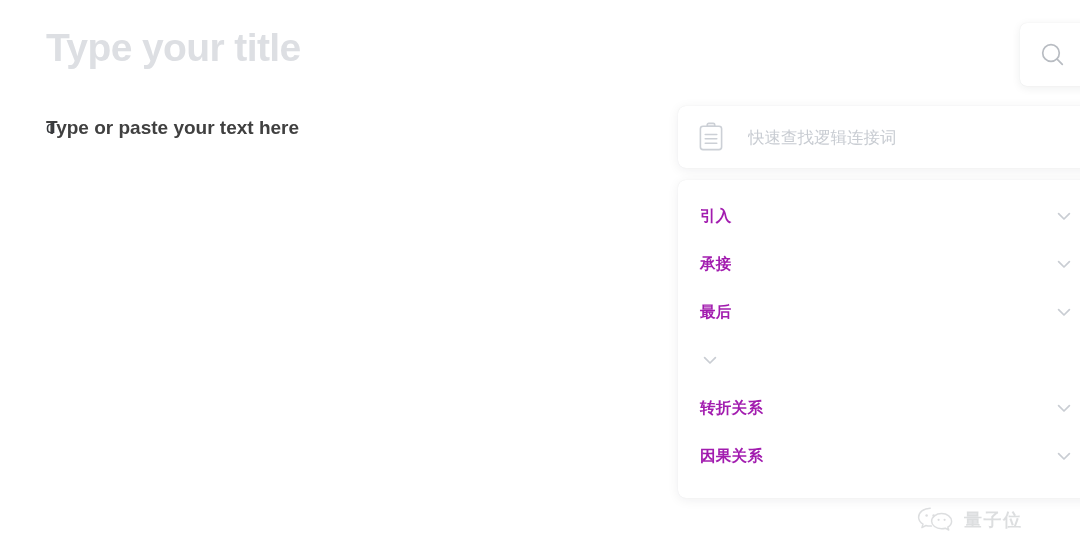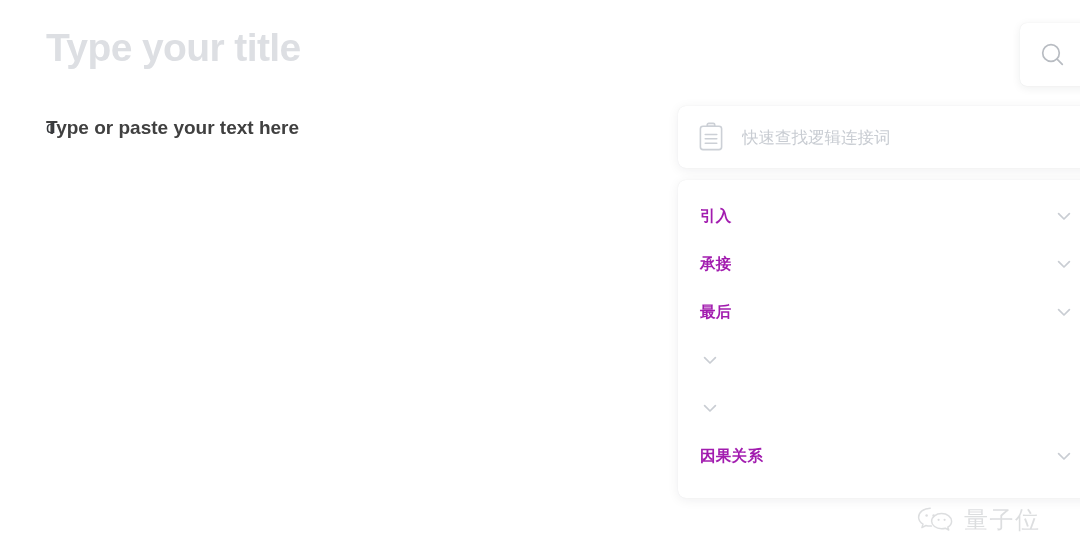--- a/index.html
+++ b/index.html
@@ -116,20 +116,21 @@
     flex: 1 1 auto;
     border: 0;
     outline: 0;
     background: transparent;
     font-family: "Liberation Sans", "DejaVu Sans", sans-serif;
     font-size: 16.5px;
     color: #3a3d42;
     padding: 0;
     height: 24px;
     line-height: 24px;
+    margin-left: 6px;
   }
   #quick-search-input::placeholder {
     color: #c8ccd2;
   }
 
   #connective-list-card {
     position: relative;
     margin-top: 12px;
     width: 420px;
     background: #ffffff;
@@ -170,24 +171,25 @@
     top: 505px;
     display: flex;
     align-items: center;
     opacity: 0.30;
     user-select: none;
     pointer-events: none;
   }
   #watermark-logo { width: 40px; height: 30px; display: block; }
   #watermark-text {
     margin-left: 8px;
-    font-size: 24px;
+    font-size: 18px;
     color: #8f9399;
     letter-spacing: 1.5px;
     line-height: 1;
+    font-weight: bold;
   }
 </style>
 </head>
 <body>
 
 <div id="editor-area">
 
   <div id="doc-title">Type your title</div>
 
   <div id="body-line">
@@ -252,20 +254,21 @@
 
     <div class="connective-row">
       <span class="chevron">
         <svg width="20" height="20" viewBox="0 0 20 20" fill="none">
             <path d="M4.6 7.6 L10 13 L15.4 7.6" stroke="#c9cdd3" stroke-width="1.7" stroke-linecap="round" stroke-linejoin="round"></path>
           </svg>
       </span>
     </div>
 
     <div class="connective-row">
+      <span class="connective-label">转折关系</span>
       <span class="chevron">
         <svg width="20" height="20" viewBox="0 0 20 20" fill="none">
             <path d="M4.6 7.6 L10 13 L15.4 7.6" stroke="#c9cdd3" stroke-width="1.7" stroke-linecap="round" stroke-linejoin="round"></path>
           </svg>
       </span>
     </div>
 
     <div class="connective-row">
       <span class="connective-label">因果关系</span>
       <span class="chevron">

